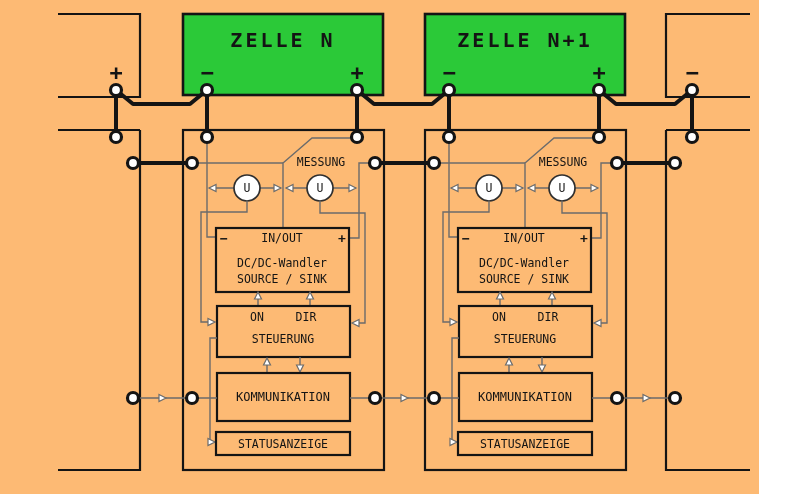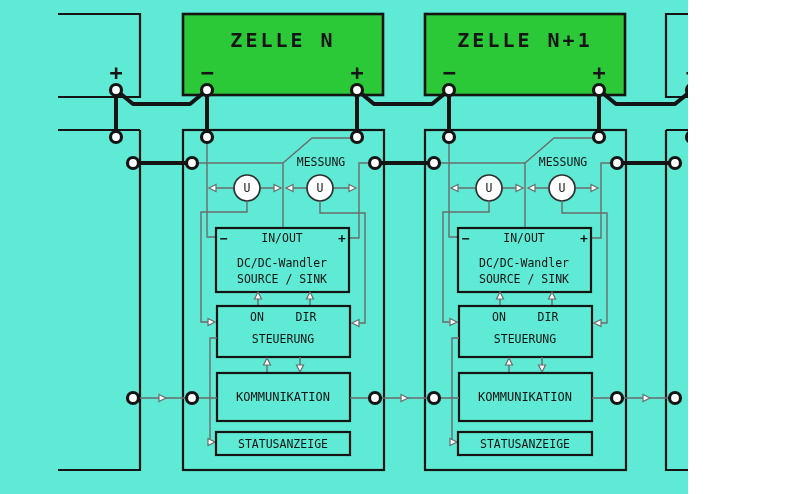--- a/index.html
+++ b/index.html
@@ -1,16 +1,16 @@
 <!DOCTYPE html>
 <html><head>
 <meta charset="utf-8">
 <style>
   html,body{margin:0;padding:0;background:#ffffff;}
-  .stage{position:relative;width:688px;height:494px;background:#5eead4;overflow:hidden;}
+  .stage{position:relative;width:759px;height:494px;background:#fdba74;overflow:hidden;}
   svg{display:block;}
   .bus{stroke:#141414;stroke-width:2.2;fill:none;}
   .thick{stroke:#141414;stroke-width:4;fill:none;stroke-linejoin:round;stroke-linecap:round;}
   .box{fill:none;stroke:#141414;stroke-width:2.2;}
   .cellrect{stroke:#141414;stroke-width:2.6;}
   .sig{stroke:#6b6b6b;stroke-width:1.4;fill:none;}
   .node{fill:#ffffff;stroke:#141414;stroke-width:3.2;}
   .meter{fill:#ffffff;stroke:#2f2f2f;stroke-width:1.7;}
   .arr{fill:#ffffff;stroke:#6b6b6b;stroke-width:1.2;stroke-linejoin:miter;}
   .txt{font-family:"DejaVu Sans Mono","Liberation Mono",monospace;fill:#141414;text-anchor:middle;}

